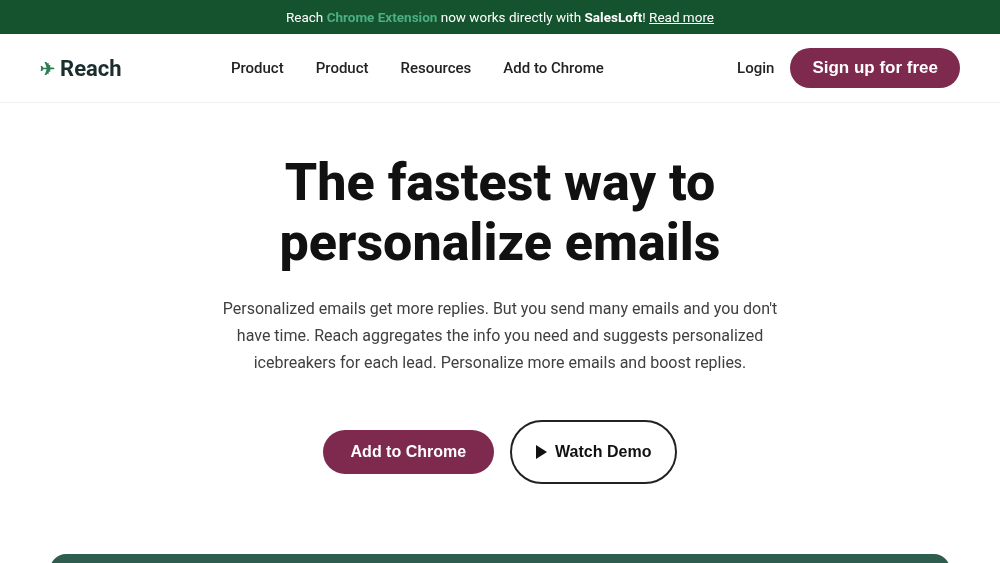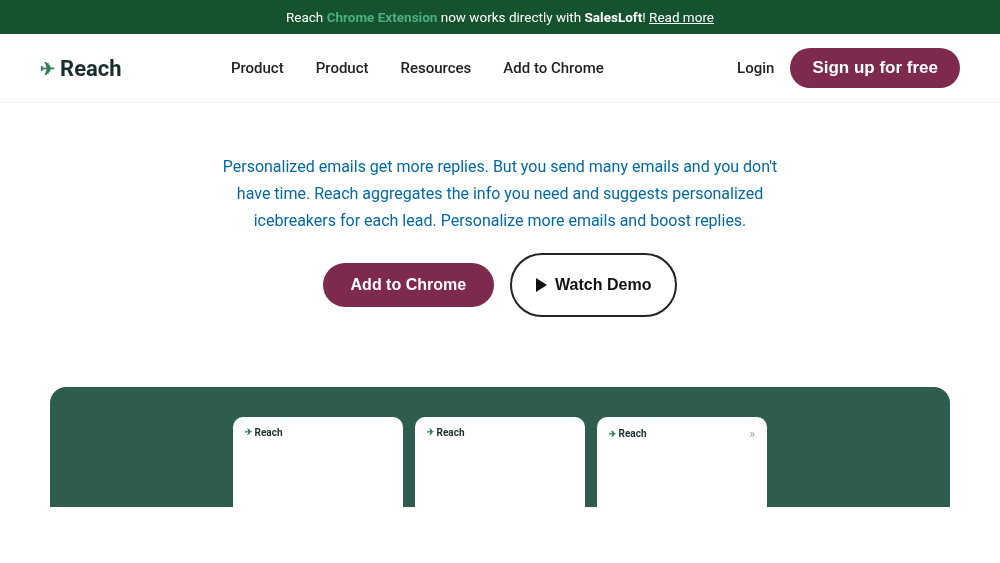--- a/index.html
+++ b/index.html
@@ -115,24 +115,24 @@
       font-size: 52px;
       font-weight: 800;
       color: #111;
       line-height: 1.15;
       max-width: 700px;
       margin: 0 auto 22px;
     }
 
     .hero-subtitle {
       font-size: 16px;
-      color: #0369a1;
+      color: #404040;
       line-height: 1.7;
       max-width: 580px;
-      margin: 0 auto 18px;
+      margin: 0 auto 44px;
     }
 
     .hero-buttons {
       display: flex;
       align-items: center;
       justify-content: center;
       gap: 16px;
       margin-bottom: 40px;
     }
 
@@ -240,20 +240,21 @@
     <a class="nav-link">Add to Chrome</a>
   </div>
 
   <div class="nav-actions">
     <span class="login-link">Login</span>
     <button class="signup-btn">Sign up for free</button>
   </div>
 </nav>
 
 <section class="hero">
+  <h1 class="hero-title">The fastest way to personalize emails</h1>
   <p class="hero-subtitle">Personalized emails get more replies. But you send many emails and you don't have time. Reach aggregates the info you need and suggests personalized icebreakers for each lead. Personalize more emails and boost replies.</p>
 
   <div class="hero-buttons">
     <button class="add-chrome-btn">Add to Chrome</button>
     <button class="watch-demo-btn">
       <span class="play-icon"></span>
       <span>Watch Demo</span>
     </button>
   </div>
 </section>

